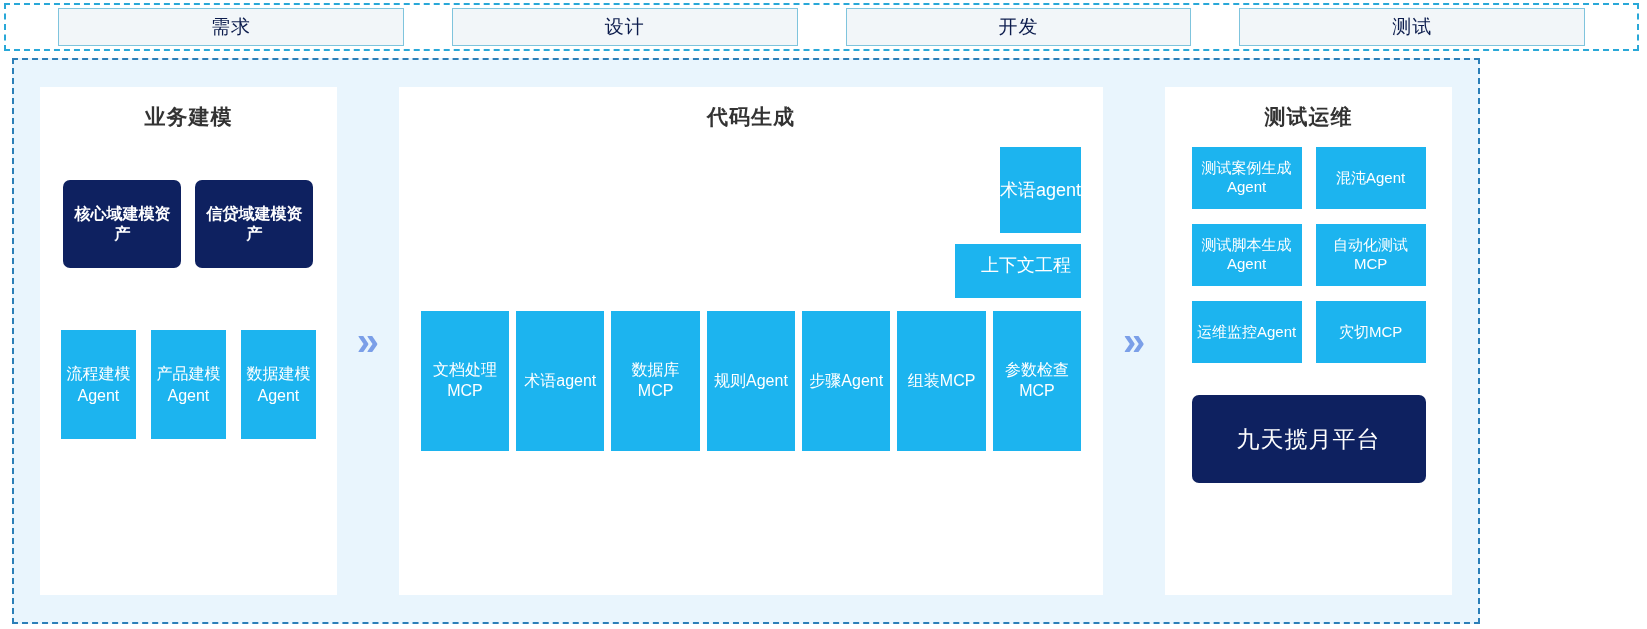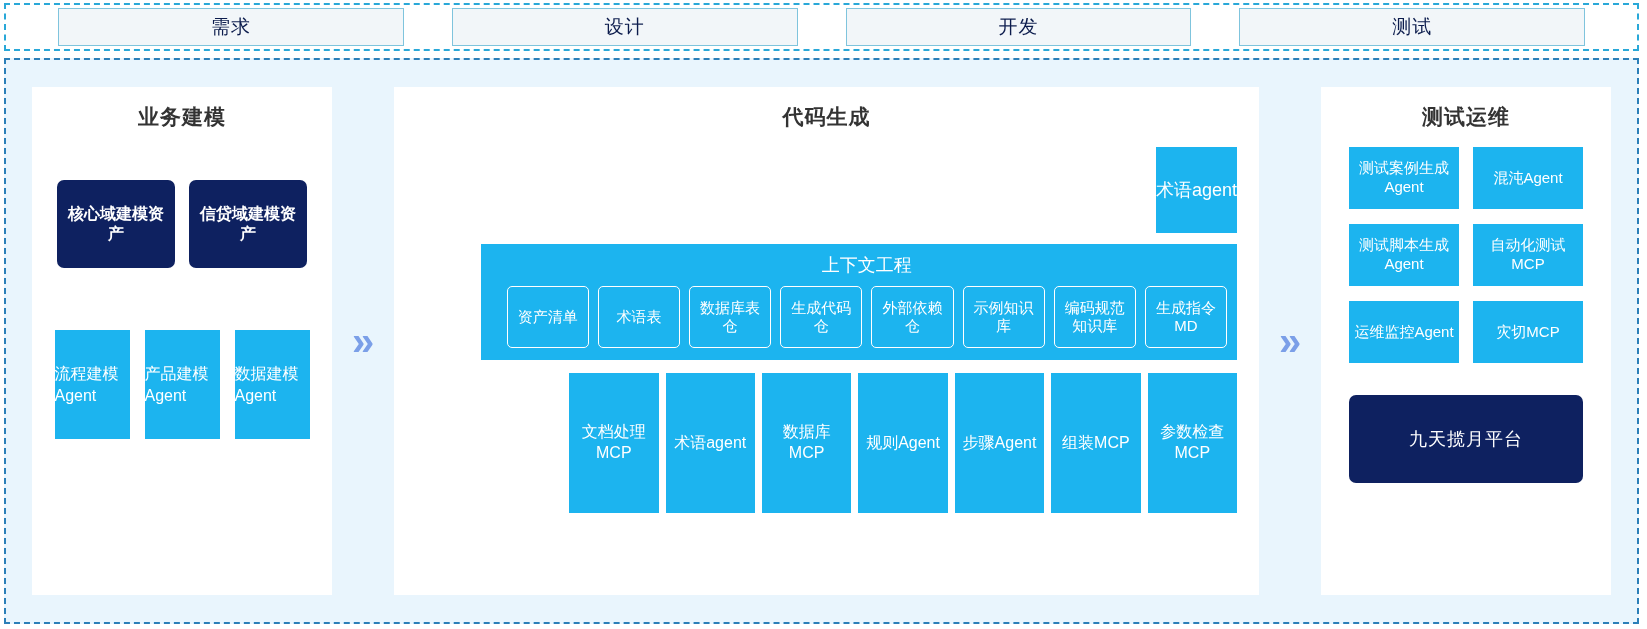--- a/index.html
+++ b/index.html
@@ -39,23 +39,23 @@
     align-items: center;
     justify-content: center;
     font-size: 19px;
     color: #0c1c4d;
     letter-spacing: 1px;
   }
 
   
   .main-area {
     position: absolute;
-    left: 4px;
+    left: 12px;
     top: 58px;
-    width: 1635px;
+    width: 1468px;
     height: 566px;
     border: 2px dashed #2b7fb8;
     box-sizing: border-box;
     background: #e9f5fd;
     display: flex;
     align-items: stretch;
   }
 
   .panel {
     background: #ffffff;
@@ -107,21 +107,21 @@
   .agent-tall {
     width: 75px;
     height: 109px;
     background: #1cb4ef;
     color: #ffffff;
     font-size: 16px;
     line-height: 1.35;
     display: flex;
     align-items: center;
     justify-content: center;
-    text-align: left;
+    text-align: center;
     box-sizing: border-box;
   }
 
   
   .chevron {
     flex: 0 0 auto;
     width: 62px;
     display: flex;
     align-items: center;
     justify-content: center;
@@ -228,21 +228,21 @@
     padding: 0 4px;
     box-sizing: border-box;
   }
   .platform-box {
     margin-top: 32px;
     width: 234px;
     height: 88px;
     background: #0e2160;
     border-radius: 7px;
     color: #ffffff;
-    font-size: 18px;
+    font-size: 23px;
     display: flex;
     align-items: center;
     justify-content: center;
     letter-spacing: 1px;
   }
 </style>
 </head>
 <body>
 
 <div class="phase-strip">
@@ -281,30 +281,20 @@
     <span>»</span>
   </div>
 
   <div class="panel panel-center">
     <div class="panel-title">代码生成</div>
 
     <div class="ctrl-agent">术语agent</div>
 
     <div class="context-block">
       <div class="context-title">上下文工程</div>
-      <div class="context-items">
-        <div class="context-item">资产清单</div>
-        <div class="context-item">术语表</div>
-        <div class="context-item">数据库表仓</div>
-        <div class="context-item">生成代码仓</div>
-        <div class="context-item">外部依赖仓</div>
-        <div class="context-item">示例知识库</div>
-        <div class="context-item">编码规范知识库</div>
-        <div class="context-item">生成指令MD</div>
-      </div>
     </div>
 
     <div class="tool-row">
       <div class="tool-box">文档处理MCP</div>
       <div class="tool-box">术语agent</div>
       <div class="tool-box">数据库MCP</div>
       <div class="tool-box">规则Agent</div>
       <div class="tool-box">步骤Agent</div>
       <div class="tool-box">组装MCP</div>
       <div class="tool-box">参数检查MCP</div>

